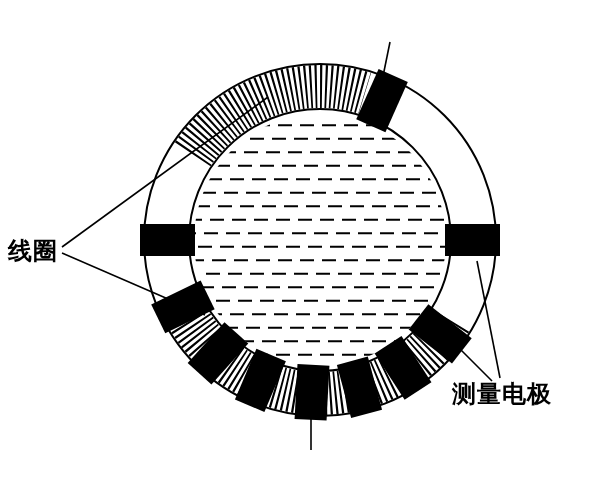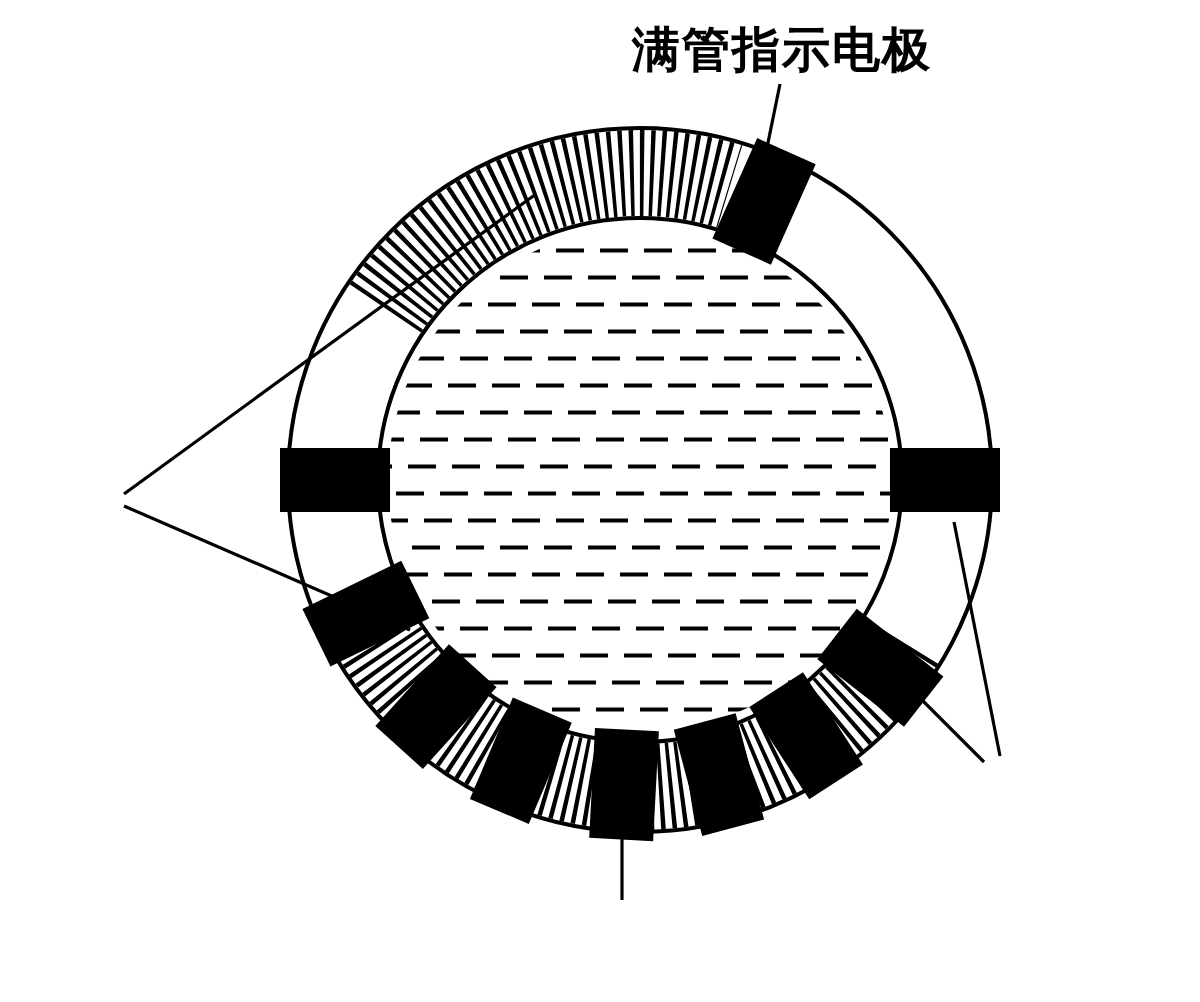--- a/index.html
+++ b/index.html
@@ -76,17 +76,18 @@
       <rect x="445" y="224" width="55" height="32" fill="#000000" transform="rotate(57 320 240)"></rect>
       <rect x="445" y="224" width="55" height="32" fill="#000000" transform="rotate(38 320 240)"></rect>
       <line x1="390" y1="42" x2="381" y2="86" stroke="#000000" stroke-width="1.6"></line>
       <line x1="62" y1="247" x2="268" y2="97" stroke="#000000" stroke-width="1.6"></line>
       <line x1="62" y1="253" x2="205" y2="315" stroke="#000000" stroke-width="1.6"></line>
       <line x1="500" y1="378" x2="477" y2="261" stroke="#000000" stroke-width="1.6"></line>
       <line x1="492" y1="381" x2="440" y2="329" stroke="#000000" stroke-width="1.6"></line>
       <line x1="311" y1="450" x2="311" y2="418" stroke="#000000" stroke-width="1.6"></line>
     </svg>
 
-  <div class="diagram-label" style="left:316px; top:12px;">满管指示电极</div>
 
+  <div class="diagram-label" style="left:8px; top:238px;">线圈</div>
 
+  <div class="diagram-label" style="left:452px; top:381px;">测量电极</div>
 
 </div>
 
 </body></html>

